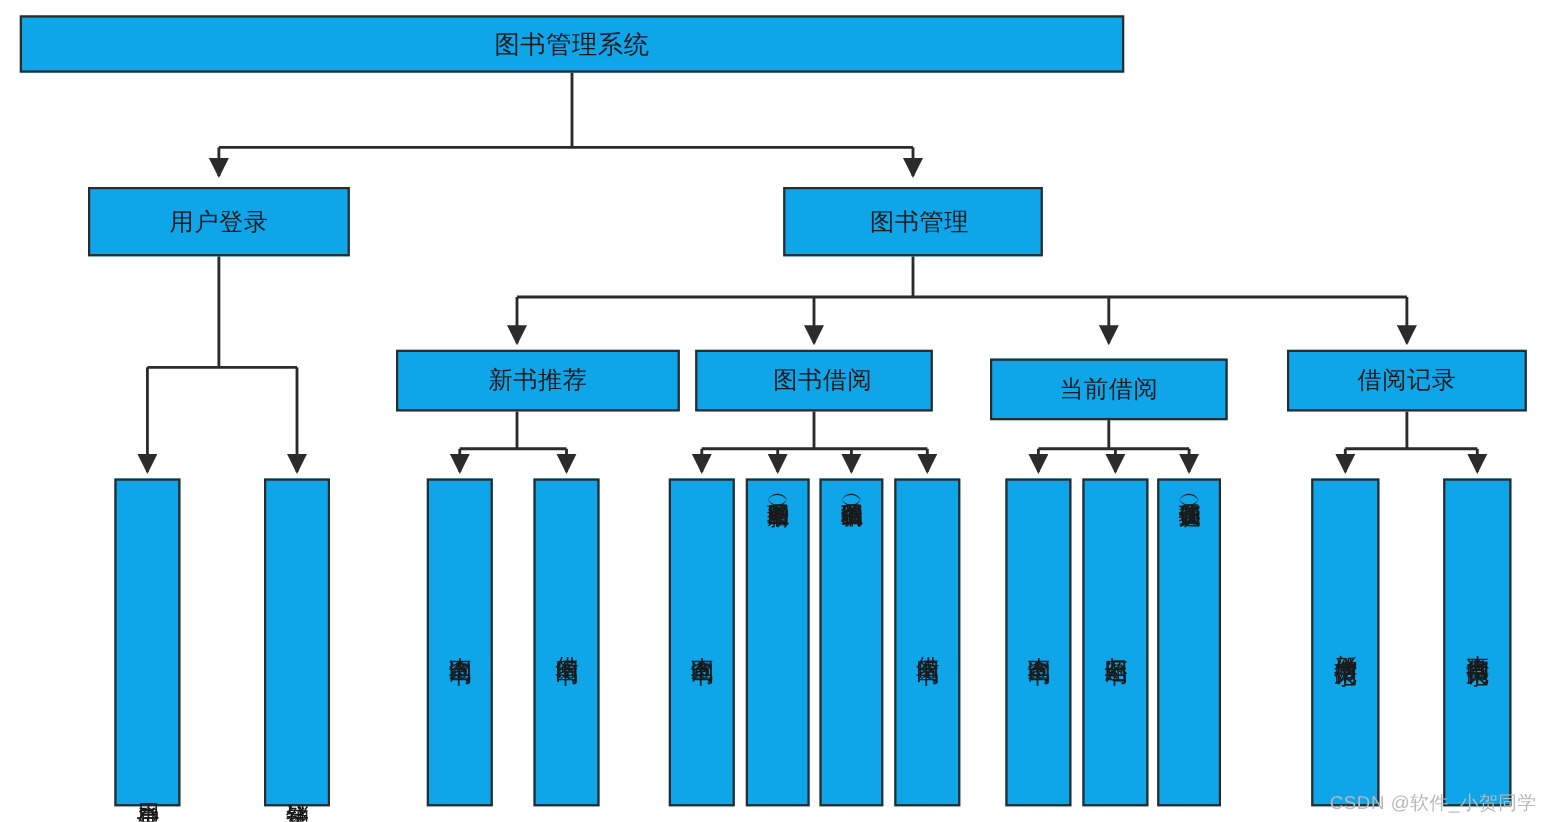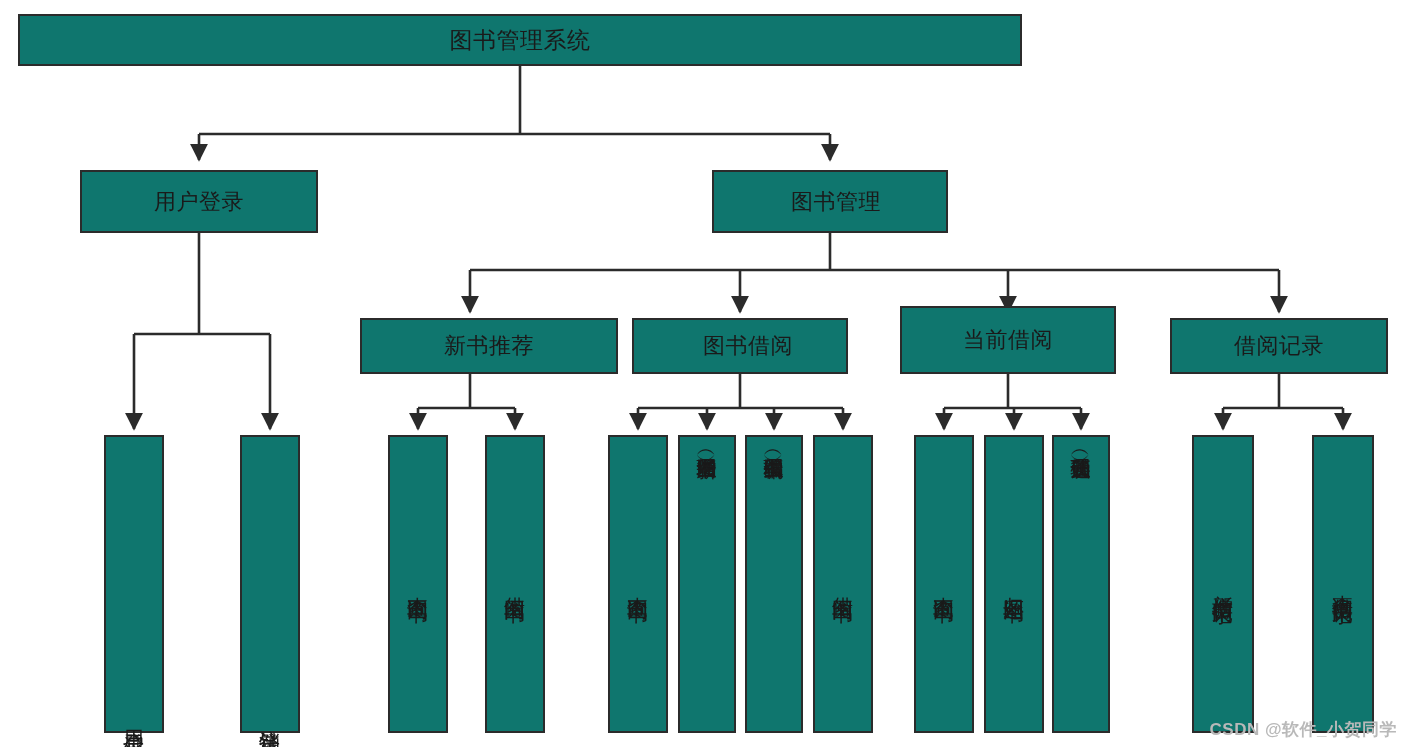--- a/index.html
+++ b/index.html
@@ -19,21 +19,21 @@
     position: absolute;
     left: 0; top: 0;
     width: 1405px;
     height: 747px;
     pointer-events: none;
   }
   .node {
     position: absolute;
     box-sizing: border-box;
     border: 2.5px solid #2b2b2b;
-    background: #0f766e;
+    background: #0ea5e9;
     display: flex;
     align-items: center;
     justify-content: center;
     color: #1a1a1a;
   }
   .node .label {
     display: block;
     text-align: center;
     line-height: 1.0;
     white-space: nowrap;
@@ -74,21 +74,20 @@
     font-size: 20px;
   }
   #watermark {
     position: absolute;
     right: 8px;
     bottom: 6px;
     font-size: 17px;
     color: #b9b9b9;
     white-space: nowrap;
     letter-spacing: 0.5px;
-    font-weight: bold;
   }
 </style>
 </head>
 <body>
 
 <div id="canvas">
 
   <svg id="wires" viewBox="0 0 1405 747" xmlns="http://www.w3.org/2000/svg">
     <defs>
       <marker id="arrow" viewBox="0 0 10 10" refX="9" refY="5" markerWidth="7" markerHeight="7" orient="auto-start-reverse">
@@ -149,21 +148,21 @@
   <div class="node h-node" style="left:712px; top:170px; width:236px; height:63px;padding-left:12px;">
     <span class="label">图书管理</span>
   </div>
 
   <div class="node h-node" style="left:360px; top:318px; width:258px; height:56px;">
     <span class="label">新书推荐</span>
   </div>
   <div class="node h-node" style="left:632px; top:318px; width:216px; height:56px;padding-left:16px;">
     <span class="label">图书借阅</span>
   </div>
-  <div class="node h-node" style="left:900px; top:306px; width:216px; height:68px;">
+  <div class="node h-node" style="left:900px; top:326px; width:216px; height:56px;">
     <span class="label">当前借阅</span>
   </div>
   <div class="node h-node" style="left:1170px; top:318px; width:218px; height:56px;">
     <span class="label">借阅记录</span>
   </div>
 
   <div class="node v-node" style="left:104px; top:435px; width:60px; height:298px;">
     <span class="label">用户登录</span>
   </div>
   <div class="node v-node" style="left:240px; top:435px; width:60px; height:298px;">

